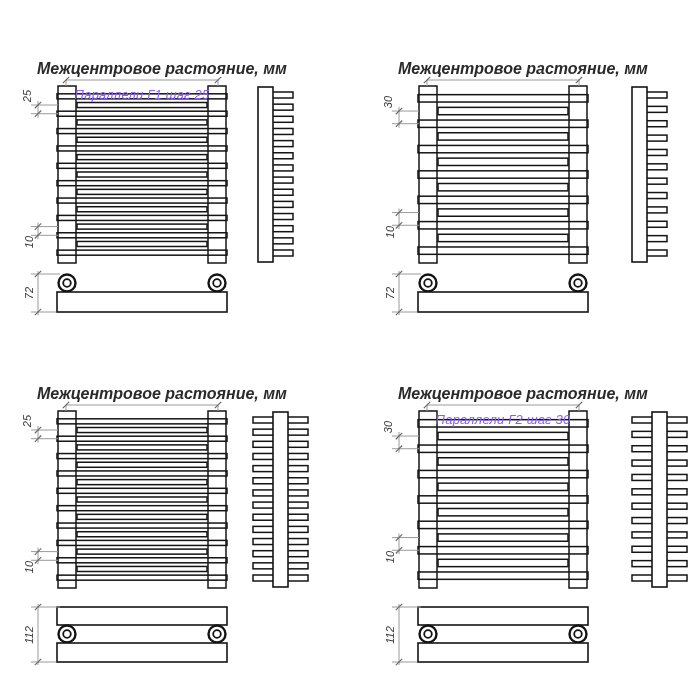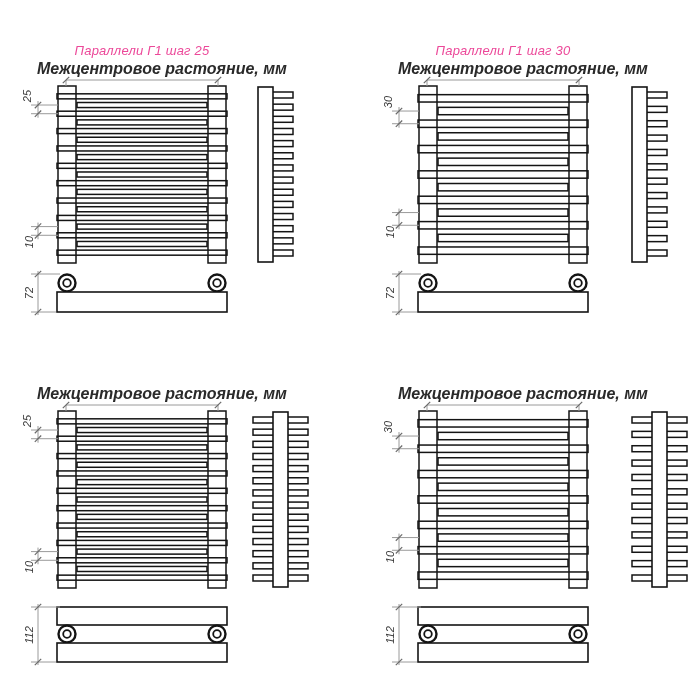--- a/index.html
+++ b/index.html
@@ -1,22 +1,22 @@
 <!DOCTYPE html>
 <html><head>
 <meta charset="utf-8">
 <style>
   html,body{margin:0;padding:0;}
   body{background:#fff;font-family:"Liberation Sans",sans-serif;}
   #canvas{position:relative;width:700px;height:700px;background:#fff;overflow:hidden;}
   #lw{position:absolute;left:0;top:0;}
   .ptitle{
     position:absolute;width:210px;text-align:center;
-    font-style:italic;font-size:13px;line-height:14px;color:#ec4899;
-    font-family:"Liberation Sans",sans-serif;letter-spacing:.2px;white-space:nowrap;
+    font-style:italic;font-size:13px;line-height:14px;color:#8b5cf6;
+    font-family:"Liberation Sans",sans-serif;letter-spacing:.2px;white-space:nowrap;margin-top:44px;
   }
   .psub{
     position:absolute;width:210px;text-align:right;
     font-style:italic;font-size:16px;line-height:13px;color:#2a2a2a;
     font-family:"Liberation Sans",sans-serif;white-space:nowrap;font-weight:bold;
   }
   .vlab{
     position:absolute;font-style:italic;font-size:11px;color:#3c3c3c;
     font-family:"Liberation Sans",sans-serif;white-space:nowrap;
     transform:translate(-50%,-50%) rotate(-90deg);
@@ -324,28 +324,28 @@
         </g>
       </g>
     </svg>
 
   <div class="ptitle" style="left:37px;top:44px">Параллели Г1 шаг 25</div>
   <div class="psub" style="left:37px;top:62px">Межцентровое растояние, мм</div>
   <span class="vlab" id="step-0" style="left: 27px; top: 96.0263px;">25</span>
   <span class="vlab" id="gap-0" style="left: 29px; top: 242.289px;">10</span>
   <span class="vlab" id="depth-0" style="left: 29px; top: 293px;">72</span>
 
-  <div class="ptitle" style="left:398px;top:44px">Параллели Г1 шаг 30</div>
   <div class="psub" style="left:398px;top:62px">Межцентровое растояние, мм</div>
   <span class="vlab" id="step-1" style="left: 388px; top: 102.038px;">30</span>
   <span class="vlab" id="gap-1" style="left: 390px; top: 232.269px;">10</span>
   <span class="vlab" id="depth-1" style="left: 390px; top: 293px;">72</span>
 
   <div class="psub" style="left:37px;top:387px">Межцентровое растояние, мм</div>
   <span class="vlab" id="step-2" style="left: 27px; top: 421.026px;">25</span>
   <span class="vlab" id="gap-2" style="left: 29px; top: 567.289px;">10</span>
   <span class="vlab" id="depth-2" style="left: 29px; top: 634.5px;">112</span>
 
+  <div class="ptitle" style="left:398px;top:369px">Параллели Г2 шаг 30</div>
   <div class="psub" style="left:398px;top:387px">Межцентровое растояние, мм</div>
   <span class="vlab" id="step-3" style="left: 388px; top: 427.038px;">30</span>
   <span class="vlab" id="gap-3" style="left: 390px; top: 557.269px;">10</span>
   <span class="vlab" id="depth-3" style="left: 390px; top: 634.5px;">112</span>
 </div>
 
 </body></html>

